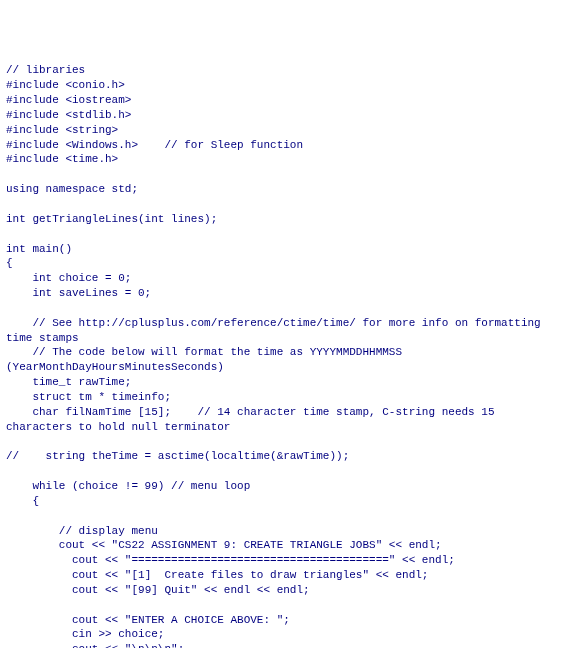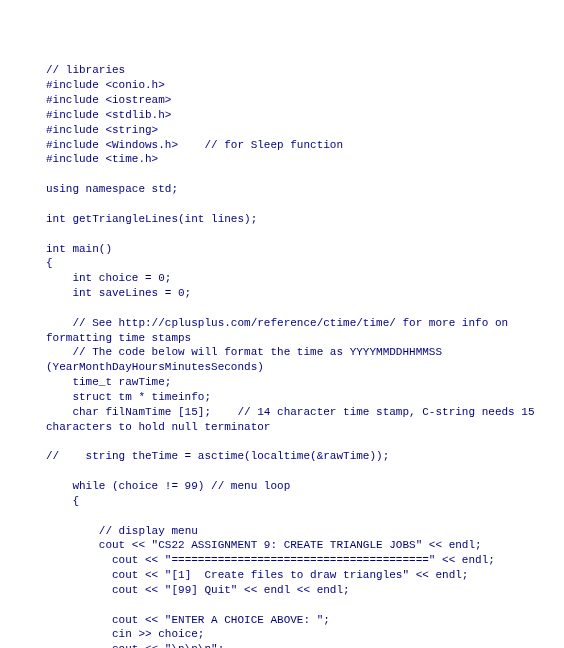--- a/index.html
+++ b/index.html
@@ -7,21 +7,21 @@
     background: #ffffff;
     font-family: "Courier New", Courier, monospace;
     font-size: 11px;
     line-height: 1.35;
     color: #000080;
     padding: 4px 6px;
     width: 564px;
     white-space: pre;
     overflow: hidden;
   }
-  .code-line { white-space: pre-wrap; word-break: break-word; margin-left: 40px; }
+  .code-line { white-space: pre-wrap; word-break: break-word; }
 </style>
 </head>
 <body>
 
 
 
 <div id="code-container"><div class="code-line">// libraries</div><div class="code-line">#include &lt;conio.h&gt;</div><div class="code-line">#include &lt;iostream&gt;</div><div class="code-line">#include &lt;stdlib.h&gt;</div><div class="code-line">#include &lt;string&gt;</div><div class="code-line">#include &lt;Windows.h&gt;    // for Sleep function</div><div class="code-line">#include &lt;time.h&gt;</div><div class="code-line">&nbsp;</div><div class="code-line">using namespace std;</div><div class="code-line">&nbsp;</div><div class="code-line">int getTriangleLines(int lines);</div><div class="code-line">&nbsp;</div><div class="code-line">int main()</div><div class="code-line">{</div><div class="code-line">    int choice = 0;</div><div class="code-line">    int saveLines = 0;</div><div class="code-line">&nbsp;</div><div class="code-line">    // See http://cplusplus.com/reference/ctime/time/ for more info on formatting time stamps</div><div class="code-line">    // The code below will format the time as YYYYMMDDHHMMSS (YearMonthDayHoursMinutesSeconds)</div><div class="code-line">    time_t rawTime;</div><div class="code-line">    struct tm * timeinfo;</div><div class="code-line">    char filNamTime [15];    // 14 character time stamp, C-string needs 15 characters to hold null terminator</div><div class="code-line">&nbsp;</div><div class="code-line">//    string theTime = asctime(localtime(&amp;rawTime));</div><div class="code-line">&nbsp;</div><div class="code-line">    while (choice != 99) // menu loop</div><div class="code-line">    {</div><div class="code-line">&nbsp;</div><div class="code-line">        // display menu</div><div class="code-line">        cout &lt;&lt; "CS22 ASSIGNMENT 9: CREATE TRIANGLE JOBS" &lt;&lt; endl;</div><div class="code-line">          cout &lt;&lt; "=======================================" &lt;&lt; endl;</div><div class="code-line">          cout &lt;&lt; "[1]  Create files to draw triangles" &lt;&lt; endl;</div><div class="code-line">          cout &lt;&lt; "[99] Quit" &lt;&lt; endl &lt;&lt; endl;</div><div class="code-line">&nbsp;</div><div class="code-line">          cout &lt;&lt; "ENTER A CHOICE ABOVE: ";</div><div class="code-line">          cin &gt;&gt; choice;</div><div class="code-line">          cout &lt;&lt; "\n\n\n";</div></div>
 
 
 

